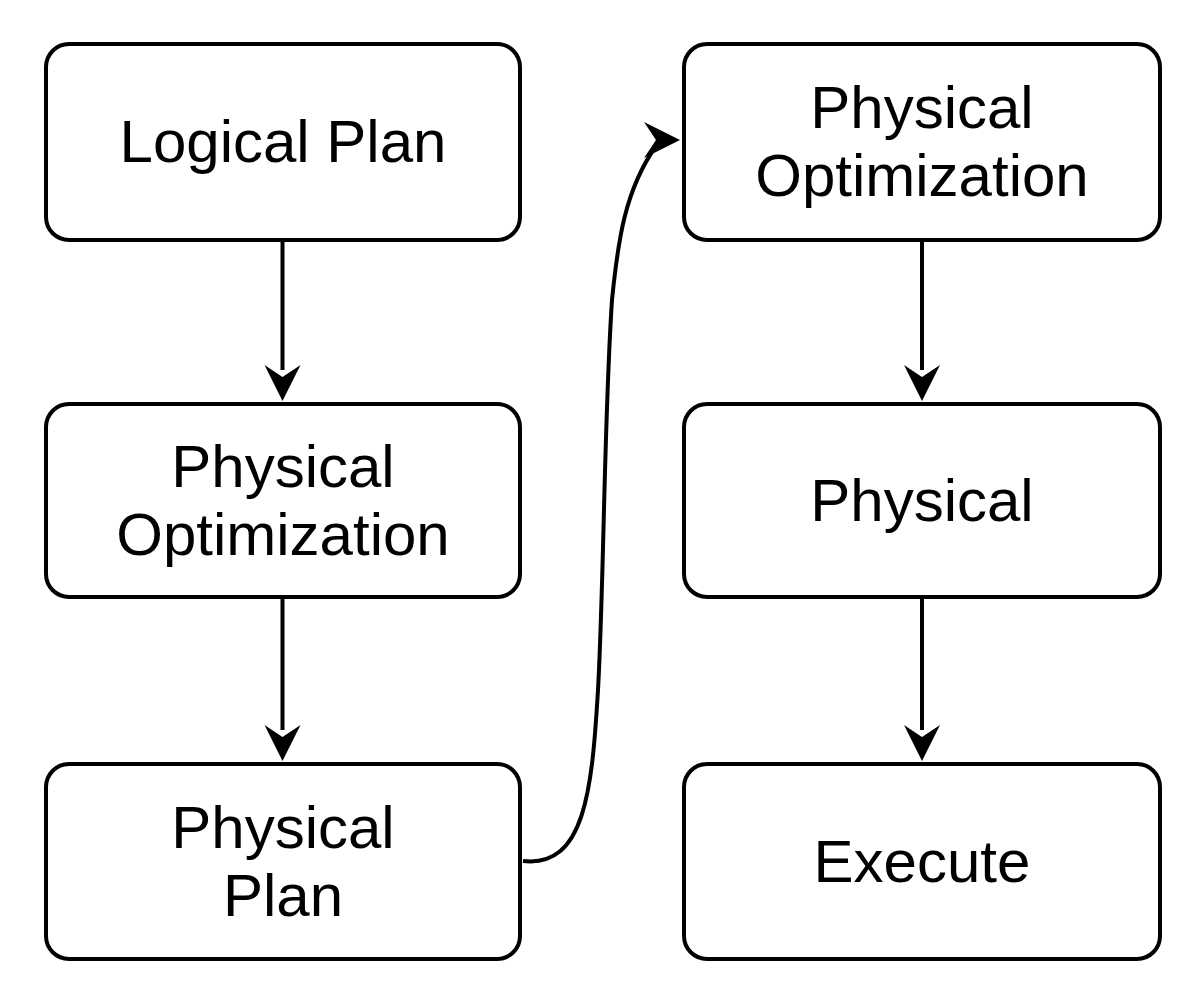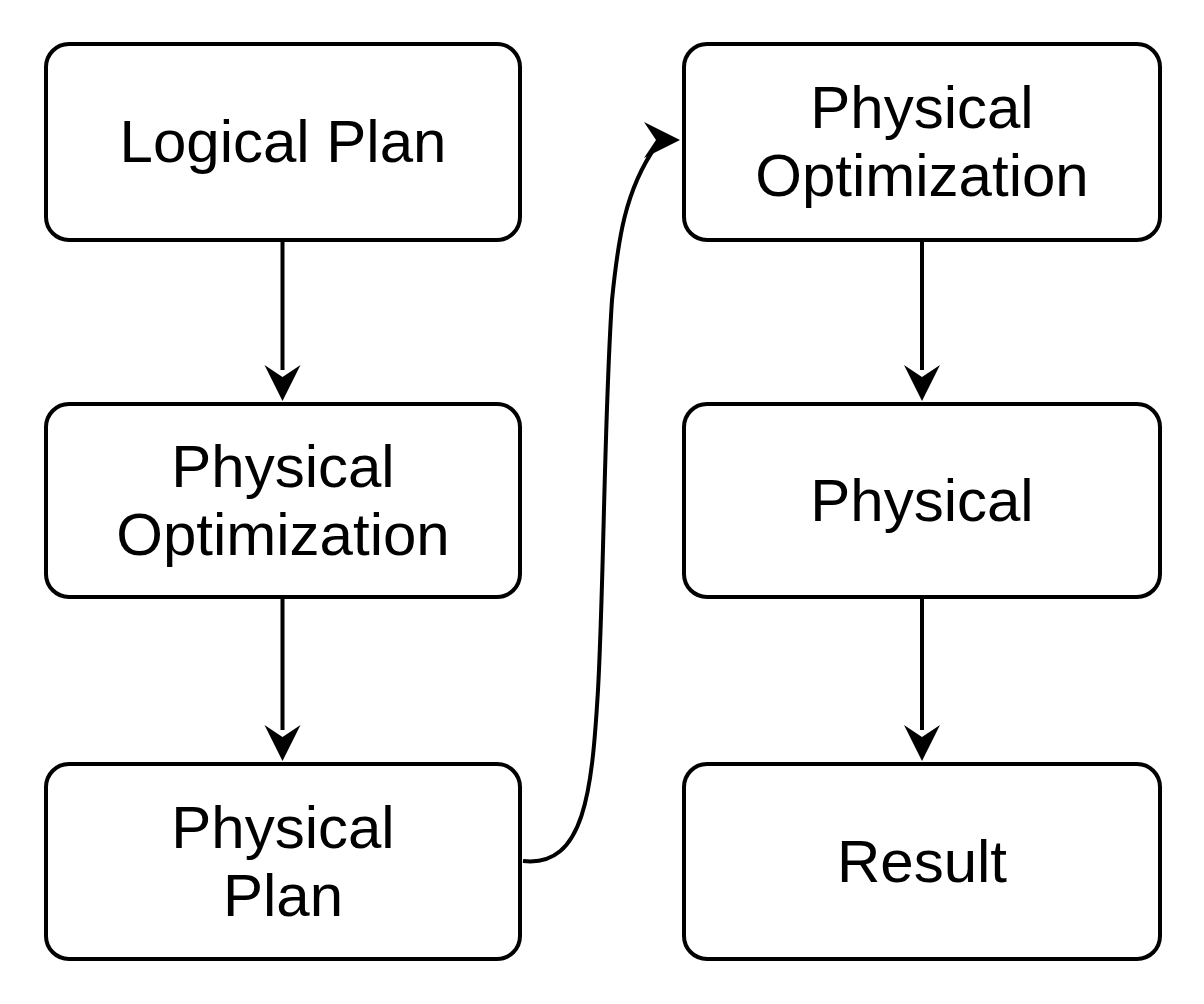--- a/index.html
+++ b/index.html
@@ -125,17 +125,17 @@
   </div>
 
   <div class="node col-right row-2">
     <div class="label">
       <span>Physical</span>
     </div>
   </div>
 
   <div class="node col-right row-3">
     <div class="label">
-      <span>Result</span>
+      <span>Execute</span>
     </div>
   </div>
 
 </div>
 
 </body></html>

